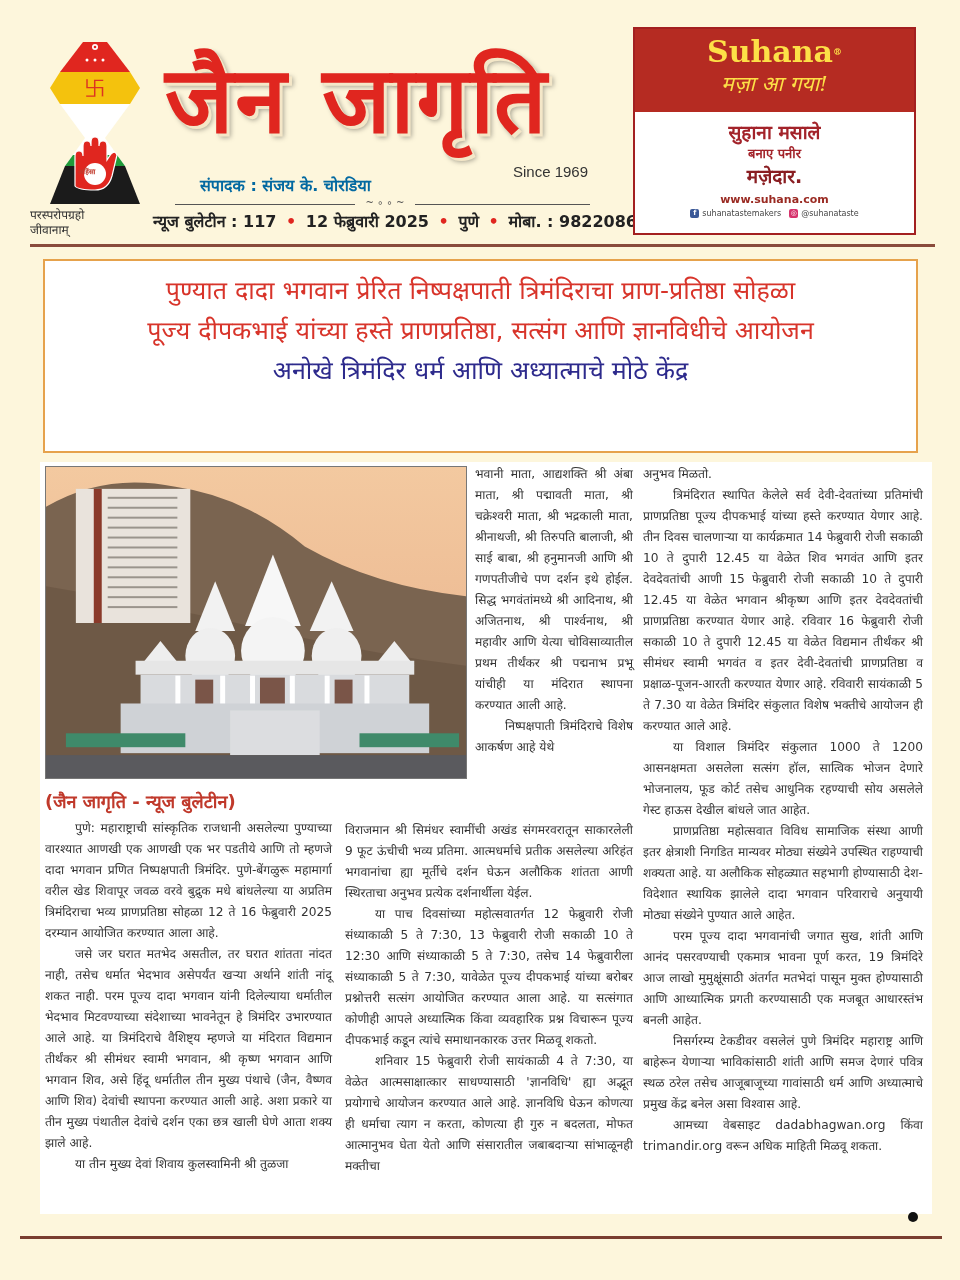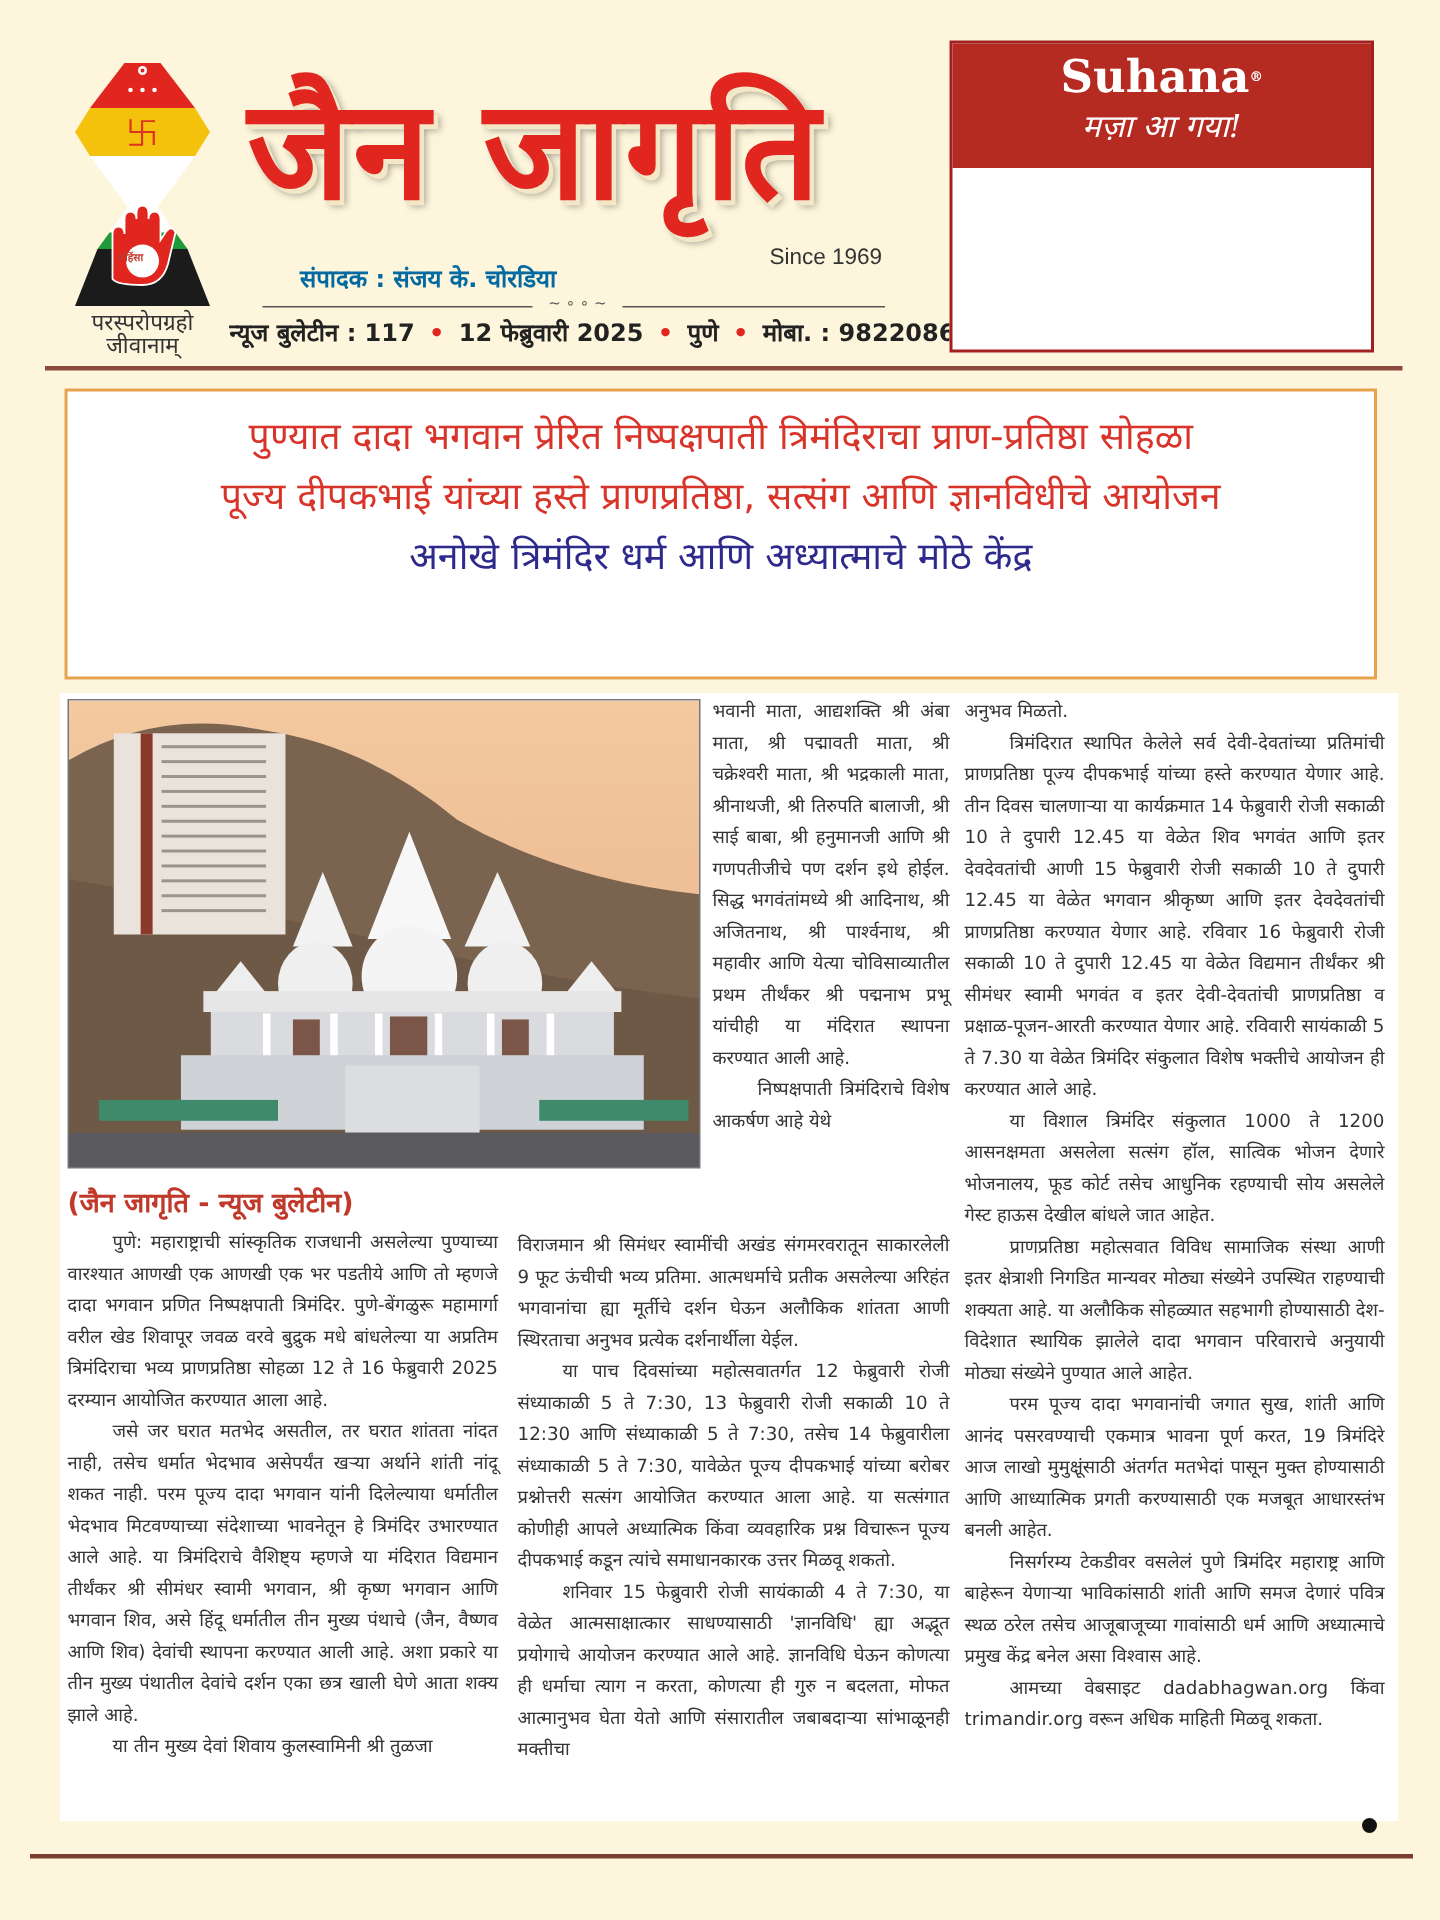--- a/index.html
+++ b/index.html
@@ -10,42 +10,42 @@
     color: #222;
     position: relative;
     overflow: hidden;
   }
   .page { position: absolute; left: 0; top: 0; width: 960px; height: 1280px; }
 
   
   .logo { position: absolute; left: 50px; top: 38px; width: 90px; height: 168px; }
   .logo-caption {
     position: absolute; left: 30px; top: 208px; width: 130px;
-    text-align: center; font-family: "DejaVu Serif", serif; font-size: 15px; line-height: 15px; color: #333;
+    font-family: "DejaVu Serif", serif; font-size: 12px; line-height: 15px; color: #333;
   }
   .title-wrap { position: absolute; left: 165px; top: 40px; width: 440px; height: 130px; }
   .title {
     font-family: "DejaVu Serif", serif; font-weight: bold;
     font-size: 92px; line-height: 120px; color: #e0261f;
     text-shadow: 3px 3px 0 #f4e7c8, 4px 4px 5px rgba(0,0,0,0.35);
     letter-spacing: 2px; white-space: nowrap;
   }
   .since { position: absolute; left: 513px; top: 163px; font-size: 15px; color: #333; font-family: "Liberation Sans", sans-serif; }
   .editor { position: absolute; left: 200px; top: 174px; font-size: 16px; font-weight: bold; color: #0369a1; }
   .rule-orn { position: absolute; left: 175px; top: 200px; width: 415px; height: 8px; }
   .rule-orn .line { position: absolute; left: 0; right: 0; top: 4px; height: 1px; background: #555; }
   .rule-orn .orn { position: absolute; left: 180px; top: -3px; width: 60px; height: 12px; background: #fdf6dc; text-align: center; font-size: 10px; color: #555; line-height: 12px; }
   .bulletin-line {
     position: absolute; left: 153px; top: 210px; font-size: 16px; font-weight: bold; color: #222; white-space: nowrap;
   }
   .bulletin-line .dot { color: #e0261f; padding: 0 4px; }
 
   
   .ad { position: absolute; left: 633px; top: 27px; width: 283px; height: 208px; border: 2px solid #a32020; background: #fff; }
-  .ad-top { height: 83px; background: #b52b22; text-align: center; color: #ffffff; }
+  .ad-top { height: 83px; background: #b52b22; text-align: center; color: #fde047; }
   .ad-brand { font-family: "DejaVu Serif", serif; font-weight: bold; font-size: 30px; line-height: 42px; padding-top: 2px; }
   .ad-brand sup { font-size: 9px; vertical-align: top; }
   .ad-tagline { font-family: "DejaVu Serif", serif; font-style: italic; font-size: 21px; line-height: 30px; margin-top: -4px; }
   .ad-body { text-align: center; }
   .ad-l1 { color: #a3232a; font-weight: bold; font-size: 19px; line-height: 26px; margin-top: 7px; }
   .ad-l2 { color: #a3232a; font-weight: bold; font-size: 13px; line-height: 18px; }
   .ad-l3 { color: #8a1e22; font-weight: bold; font-size: 19px; line-height: 26px; }
   .ad-url { color: #9a2a22; font-weight: bold; font-size: 11px; line-height: 16px; margin-top: 3px; }
   .ad-social { font-size: 8px; color: #444; display: flex; justify-content: center; gap: 8px; align-items: center; margin-top: 1px; }
   .soc-ico { display: inline-block; width: 9px; height: 9px; border-radius: 2px; vertical-align: middle; margin-right: 3px; color: #fff; font-size: 7px; line-height: 9px; text-align: center; font-weight: bold; }
@@ -126,20 +126,30 @@
     <span class="dot">•</span>
     <span>पुणे</span>
     <span class="dot">•</span>
     <span>मोबा. : 9822086997</span>
   </div>
 
   <div class="ad">
     <div class="ad-top">
       <div class="ad-brand"><span>Suhana</span><sup>®</sup></div>
       <div class="ad-tagline">मज़ा आ गया!</div>
+    </div>
+    <div class="ad-body">
+      <div class="ad-l1">सुहाना मसाले</div>
+      <div class="ad-l2">बनाए पनीर</div>
+      <div class="ad-l3">मज़ेदार.</div>
+      <div class="ad-url">www.suhana.com</div>
+      <div class="ad-social">
+        <span><span class="soc-ico fb">f</span><span>suhanatastemakers</span></span>
+        <span><span class="soc-ico ig">◎</span><span>@suhanataste</span></span>
+      </div>
     </div>
   </div>
 
   <div class="top-sep"></div>
 
   <div class="headline-box">
     <div class="hl red">पुण्यात दादा भगवान प्रेरित निष्पक्षपाती त्रिमंदिराचा प्राण-प्रतिष्ठा सोहळा</div>
     <div class="hl red">पूज्य दीपकभाई यांच्या हस्ते प्राणप्रतिष्ठा, सत्संग आणि ज्ञानविधीचे आयोजन</div>
     <div class="hl blue">अनोखे त्रिमंदिर धर्म आणि अध्यात्माचे मोठे केंद्र</div>
   </div>

